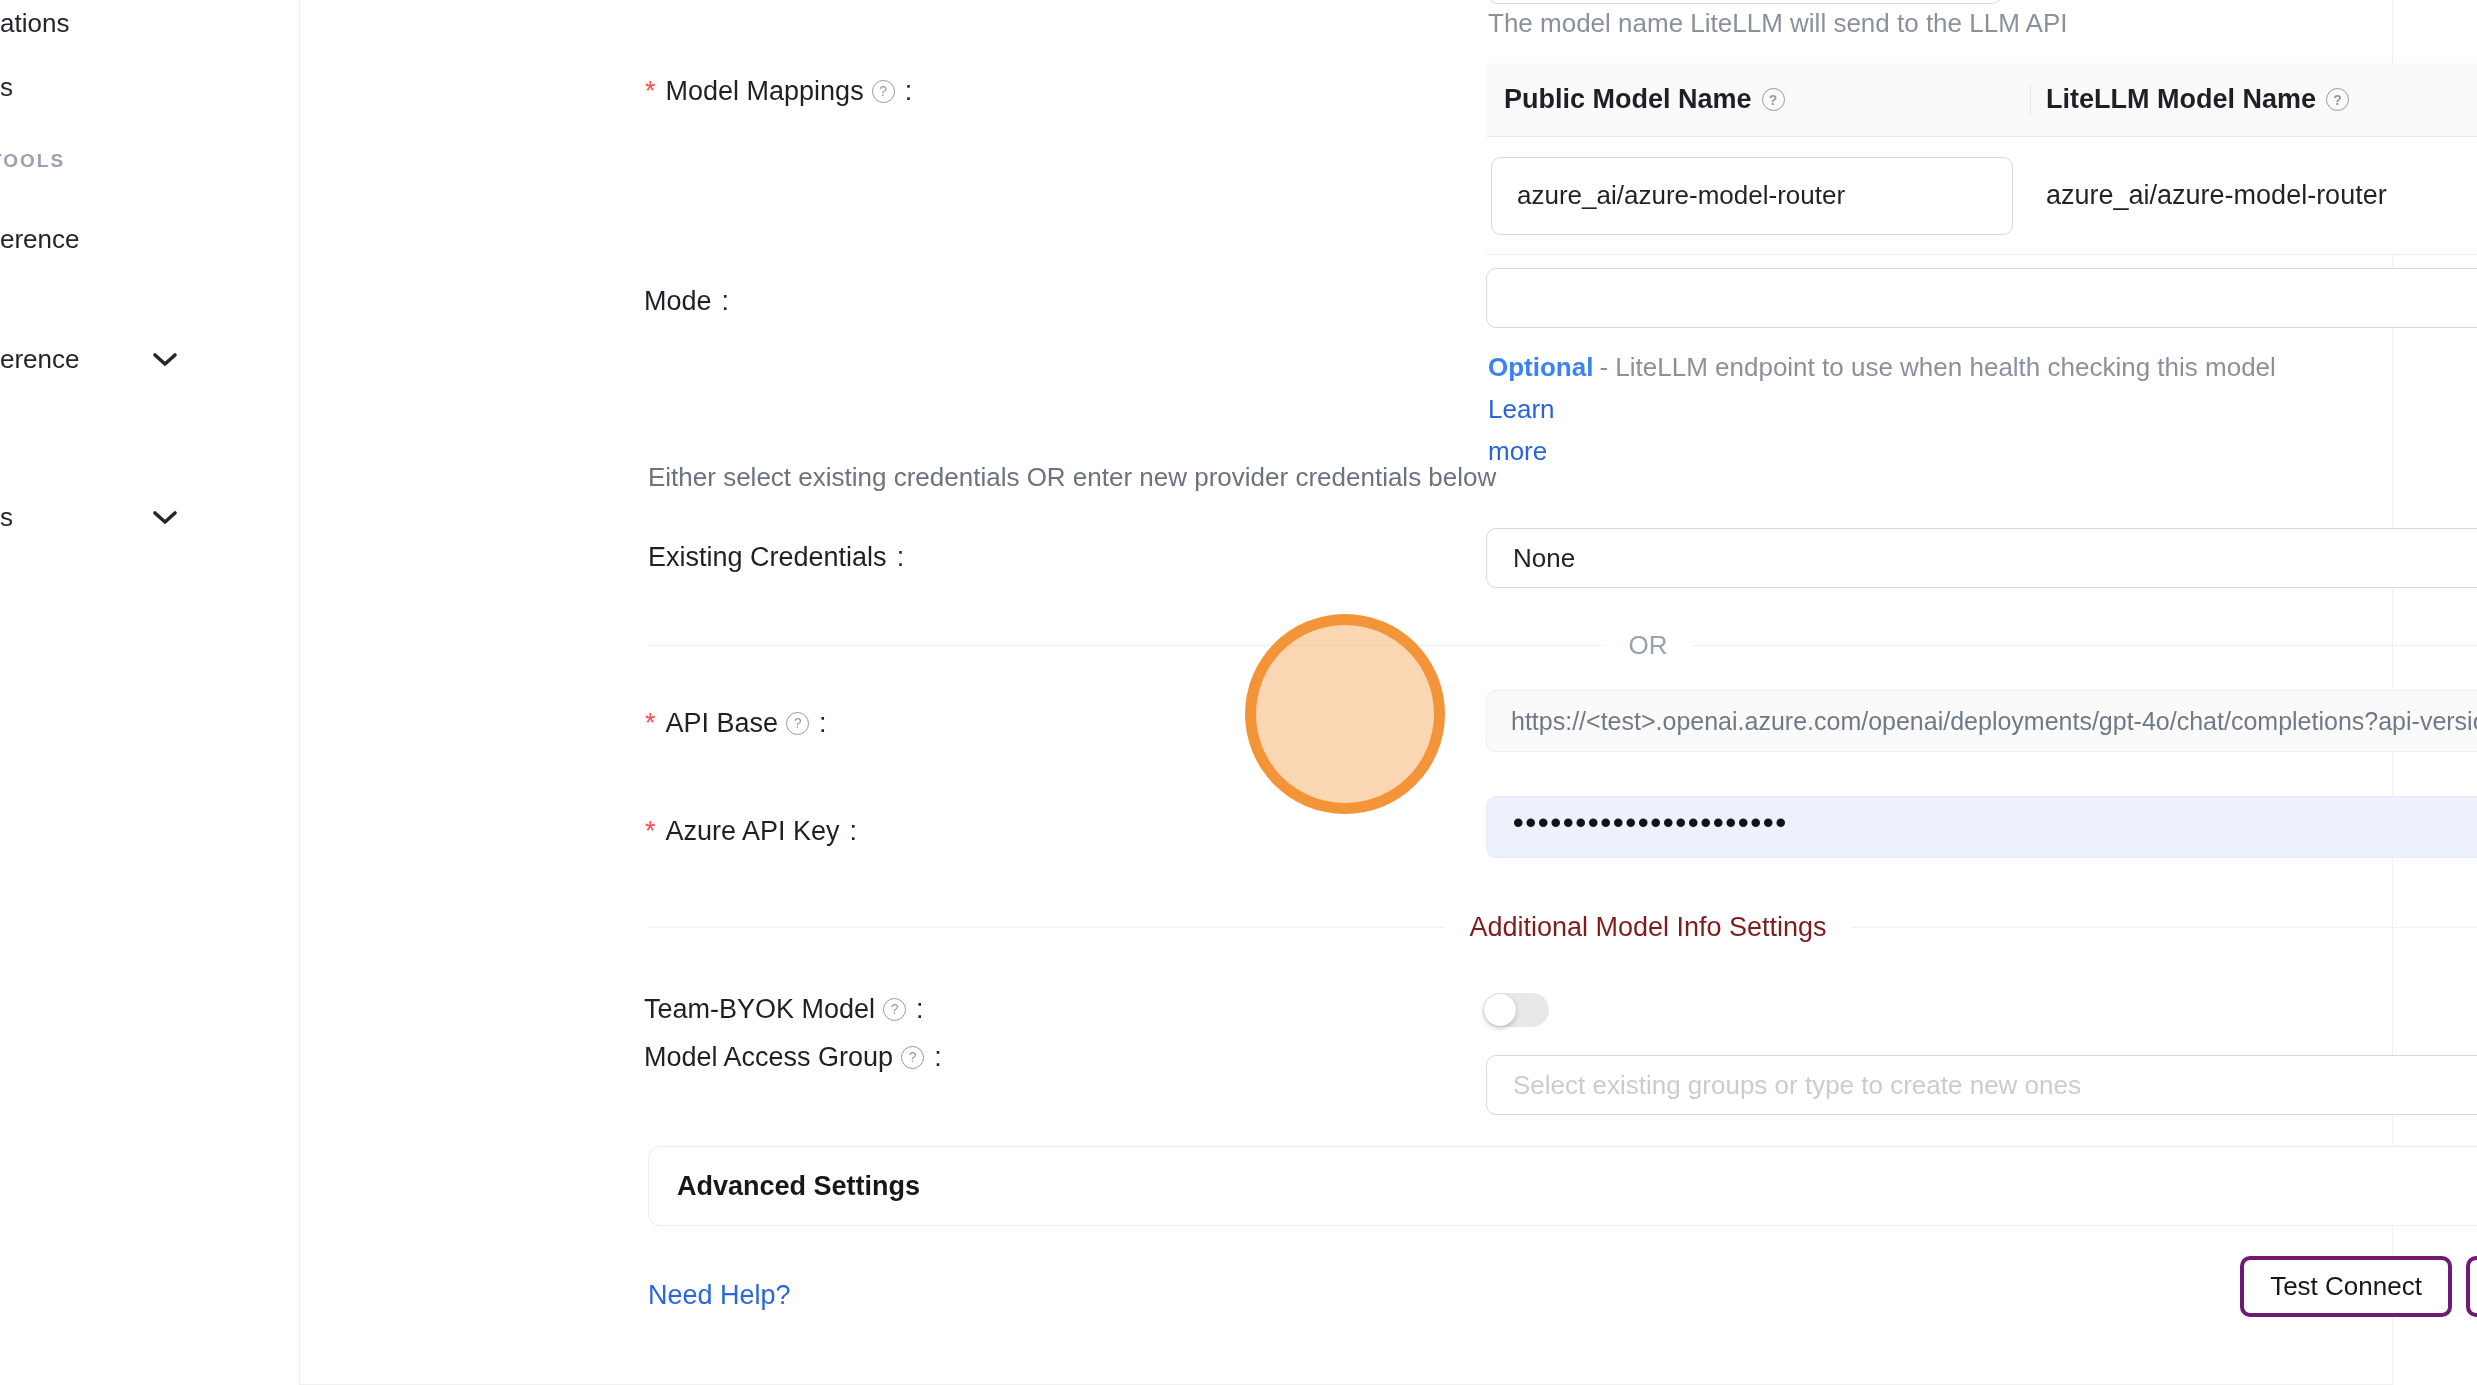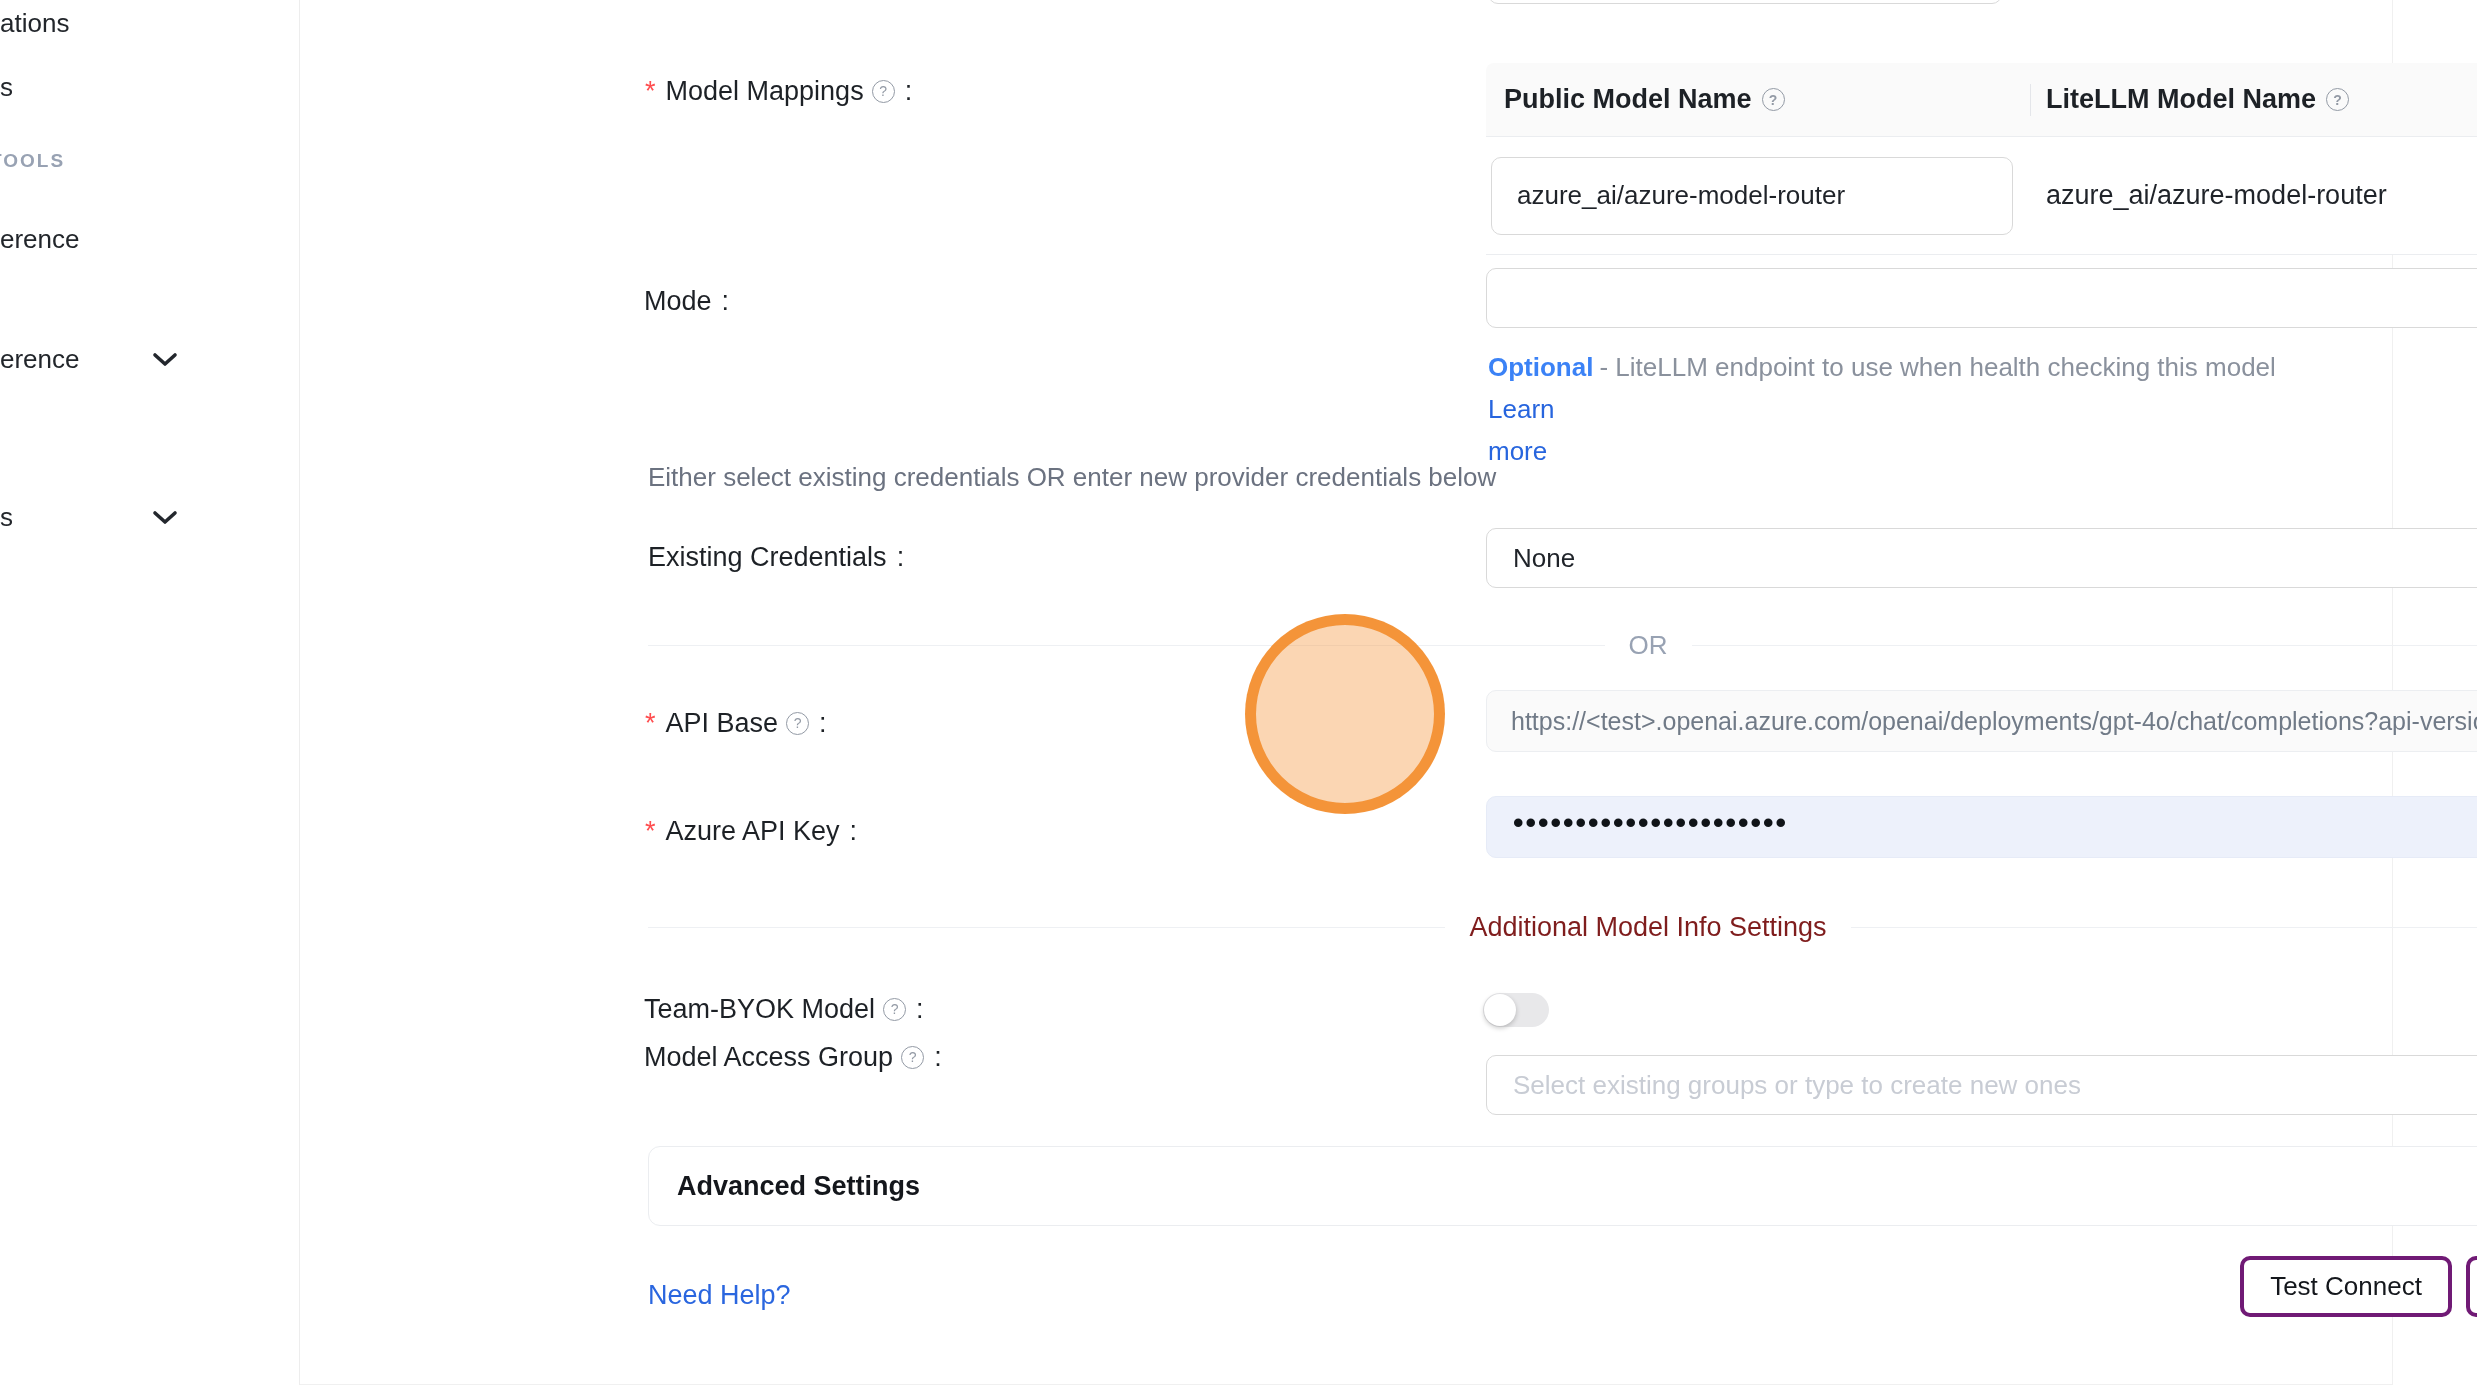--- a/index.html
+++ b/index.html
@@ -108,20 +108,21 @@
     <div class="side-item" style="top:502px;">s</div>
     <svg class="side-chevron" style="top:510px;" viewBox="0 0 26 16">
       <polyline points="3,3 13,12 23,3" fill="none" stroke="#23272d" stroke-width="3.6" stroke-linecap="round" stroke-linejoin="round"></polyline>
     </svg>
   </div>
 
   <div class="card">
 
     <div class="sliver"></div>
 
+    <div class="note" style="left:1188px;top:8px;">The model name LiteLLM will send to the LLM API</div>
 
     <div class="row-label" style="top:74px;left:345px;">
       <span class="req">*</span>
       <span>Model Mappings</span>
       <span class="qicon">?</span>
       <span class="colon">:</span>
     </div>
 
     <div class="mtable">
       <div class="mt-head">

